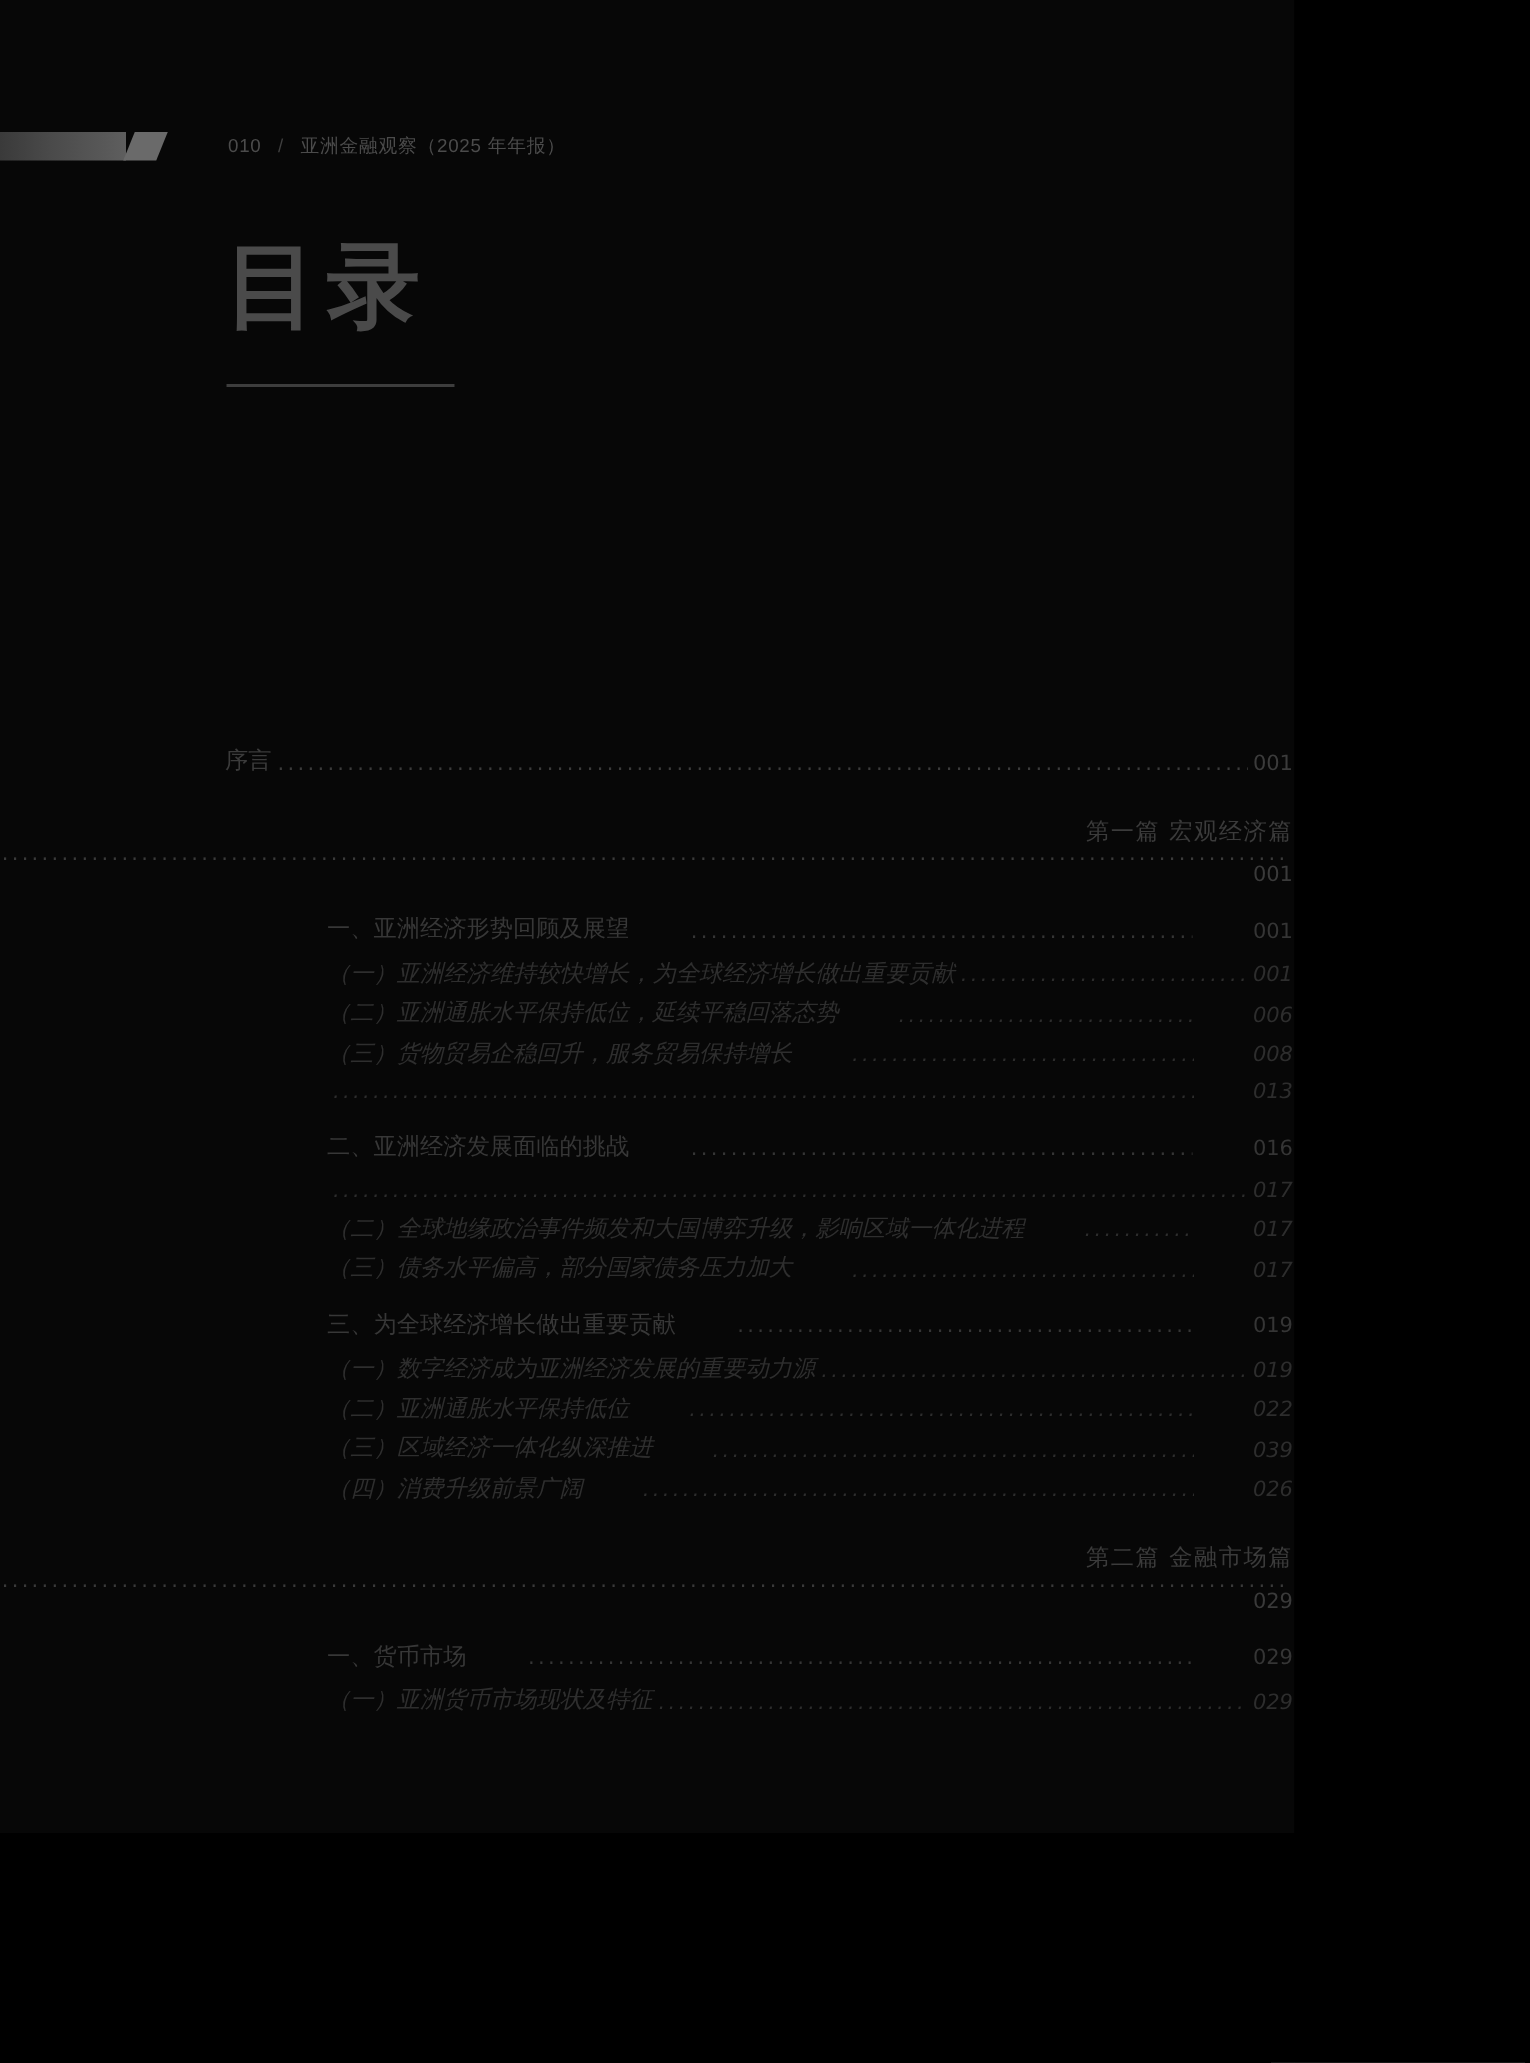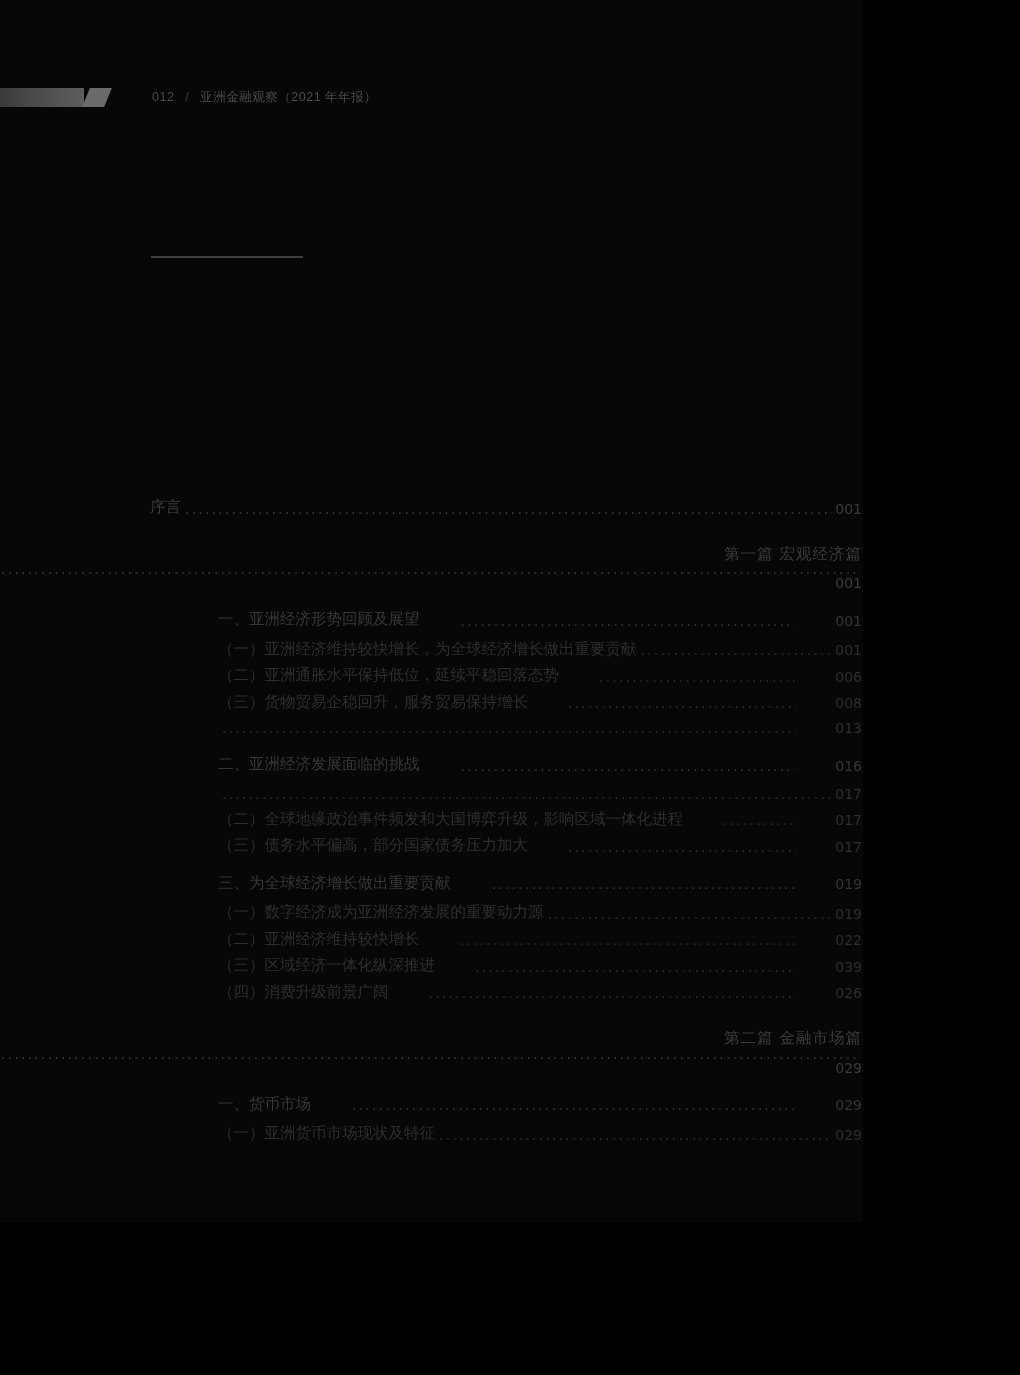--- a/index.html
+++ b/index.html
@@ -150,20 +150,21 @@
     font-family: "DejaVu Sans", sans-serif;
     gap: 37px;
   }
   .lvl-sec .dots, .lvl-sec .page-no { color: #353535; font-size: 14px; }
 
   .lvl-sub {
     font-size: 15.5px;
     color: #2e2e2e;
     padding-left: 68px;
     font-family: "DejaVu Sans", sans-serif;
+    font-style: italic;
   }
   .lvl-sub .dots, .lvl-sub .page-no { color: #2d2d2d; font-size: 14px; }
 
   .gap-xl { margin-top: 31px; flex-direction: column; }
   .gap-l  { margin-top: 22px; }
   .gap-m  { margin-top: 14px; }
   .gap-s  { margin-top: 11px; gap: 36px; }
   .gap-0  { margin-top: 0px; }
 
   .clip-bottom {
@@ -179,26 +180,27 @@
 <body>
 
 <div class="page">
   <div class="page-dark"></div>
   <div class="page-right-white"></div>
 
   <div class="header">
     <div class="header-bar"></div>
     <div class="header-slash"></div>
     <div class="header-text">
-      <span>012</span>
+      <span>010</span>
       <span class="sep">/</span>
-      <span>亚洲金融观察（2021 年年报）</span>
+      <span>亚洲金融观察（2025 年年报）</span>
     </div>
   </div>
 
+  <div class="toc-title">目录</div>
   <div class="toc-rule"></div>
 
   <div class="toc" id="toc-list">
       <div class="row lvl-preface gap-0">
         <span class="label">序言</span>
         <span class="dots">....................................................................................................................................................</span>
         <span class="page-no">001</span>
       </div>
       <div class="row lvl-part gap-xl">
         <span class="label">第一篇  宏观经济篇</span>
@@ -252,21 +254,21 @@
         <span class="label">三、为全球经济增长做出重要贡献</span>
         <span class="dots">....................................................................................................................................................</span>
         <span class="page-no">019</span>
       </div>
       <div class="row lvl-sub gap-m">
         <span class="label">（一）数字经济成为亚洲经济发展的重要动力源</span>
         <span class="dots">....................................................................................................................................................</span>
         <span class="page-no">019</span>
       </div>
       <div class="row lvl-sub gap-s">
-        <span class="label">（二）亚洲经济维持较快增长</span>
+        <span class="label">（二）亚洲通胀水平保持低位</span>
         <span class="dots">....................................................................................................................................................</span>
         <span class="page-no">022</span>
       </div>
       <div class="row lvl-sub gap-s">
         <span class="label">（三）区域经济一体化纵深推进</span>
         <span class="dots">....................................................................................................................................................</span>
         <span class="page-no">039</span>
       </div>
       <div class="row lvl-sub gap-s">
         <span class="label">（四）消费升级前景广阔</span>

